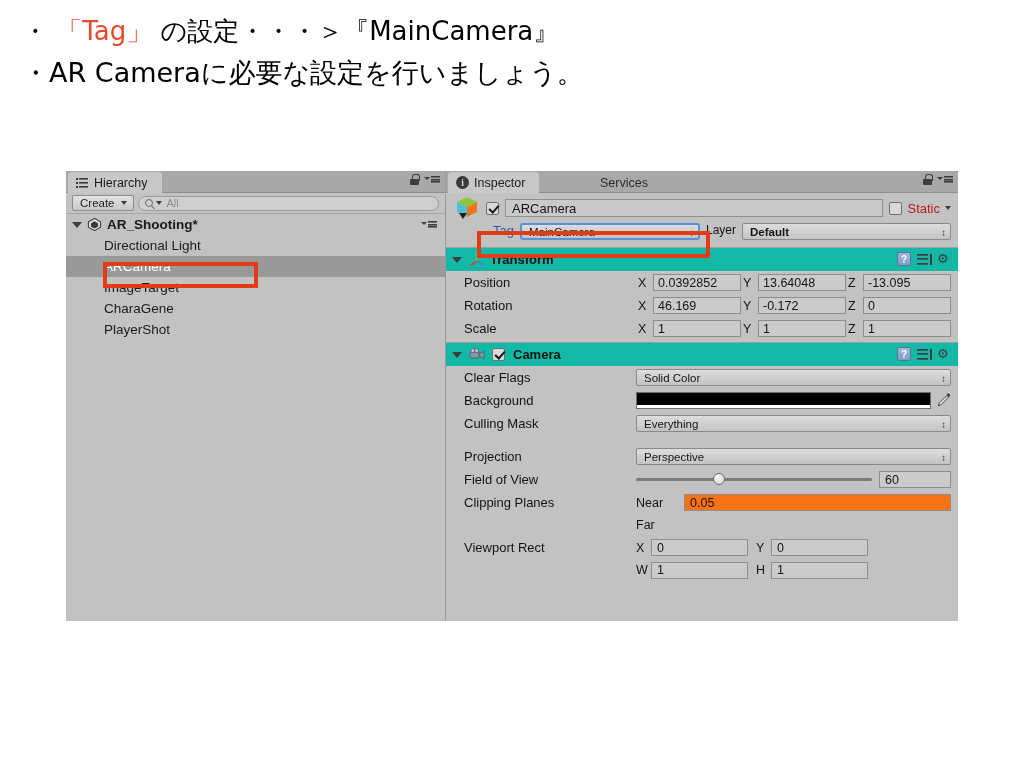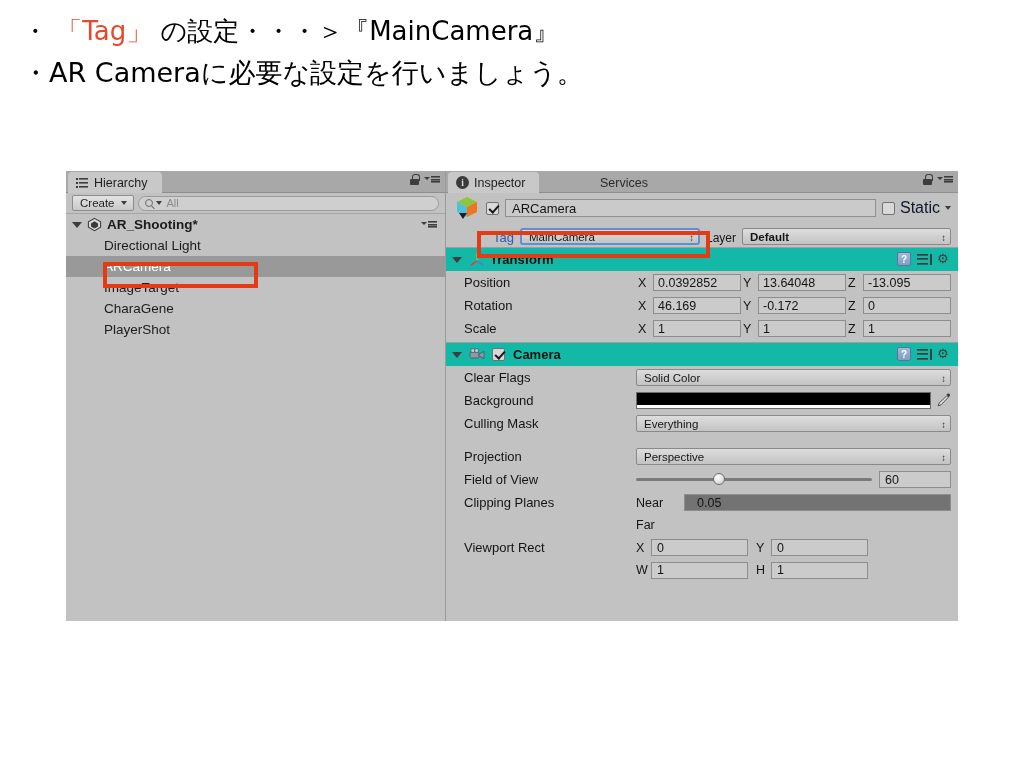--- a/index.html
+++ b/index.html
@@ -239,26 +239,26 @@
     height: 18px;
     background: #cacaca;
     border: 1px solid #8f8f8f;
     display: flex; align-items: center;
     padding-left: 6px;
     font-size: 13px;
     color: #141414;
   }
   .static-group {
     display: flex; align-items: center; gap: 5px;
-    font-size: 16px; color: #0f172a;
+    font-size: 13px; color: #b91c1c;
   }
 
   .insp-tagrow {
     height: 22px;
-    display: flex; align-items: flex-end;
+    display: flex; align-items: flex-start;
     padding: 0 7px 0 34px;
     gap: 6px;
     position: relative;
   }
   .lbl-tag {
     font-size: 13px;
     color: #2a5db0;
     width: 34px; text-align: right;
   }
   .lbl-layer { font-size: 12px; color: #141414; }
@@ -395,22 +395,22 @@
     width: 72px; margin-right: 7px;
     height: 17px;
     background: #cbcbcb; border: 1px solid #8d8d8d;
     display: flex; align-items: center; padding-left: 5px;
     font-size: 12.5px; color: #141414;
   }
 
   .clip-lbl { width: 48px; flex: none; font-size: 12.5px; }
   .clip-field {
     flex: 1; margin-right: 7px;
-    height: 17px; background: #737373; border: 1px solid #8d8d8d;
-    display: flex; align-items: center; padding-left: 12px;
+    height: 17px; background: #f97316; border: 1px solid #8d8d8d;
+    display: flex; align-items: center; padding-left: 5px;
     font-size: 12.5px; color: #141414;
   }
   .vp-field {
     width: 97px;
     height: 17px; background: #cbcbcb; border: 1px solid #8d8d8d;
     display: flex; align-items: center; padding-left: 5px;
     font-size: 12.5px; color: #141414;
   }
   .vp-lbl { width: 15px; flex: none; font-size: 12.5px; }
   .spacer-row { height: 10px; }

